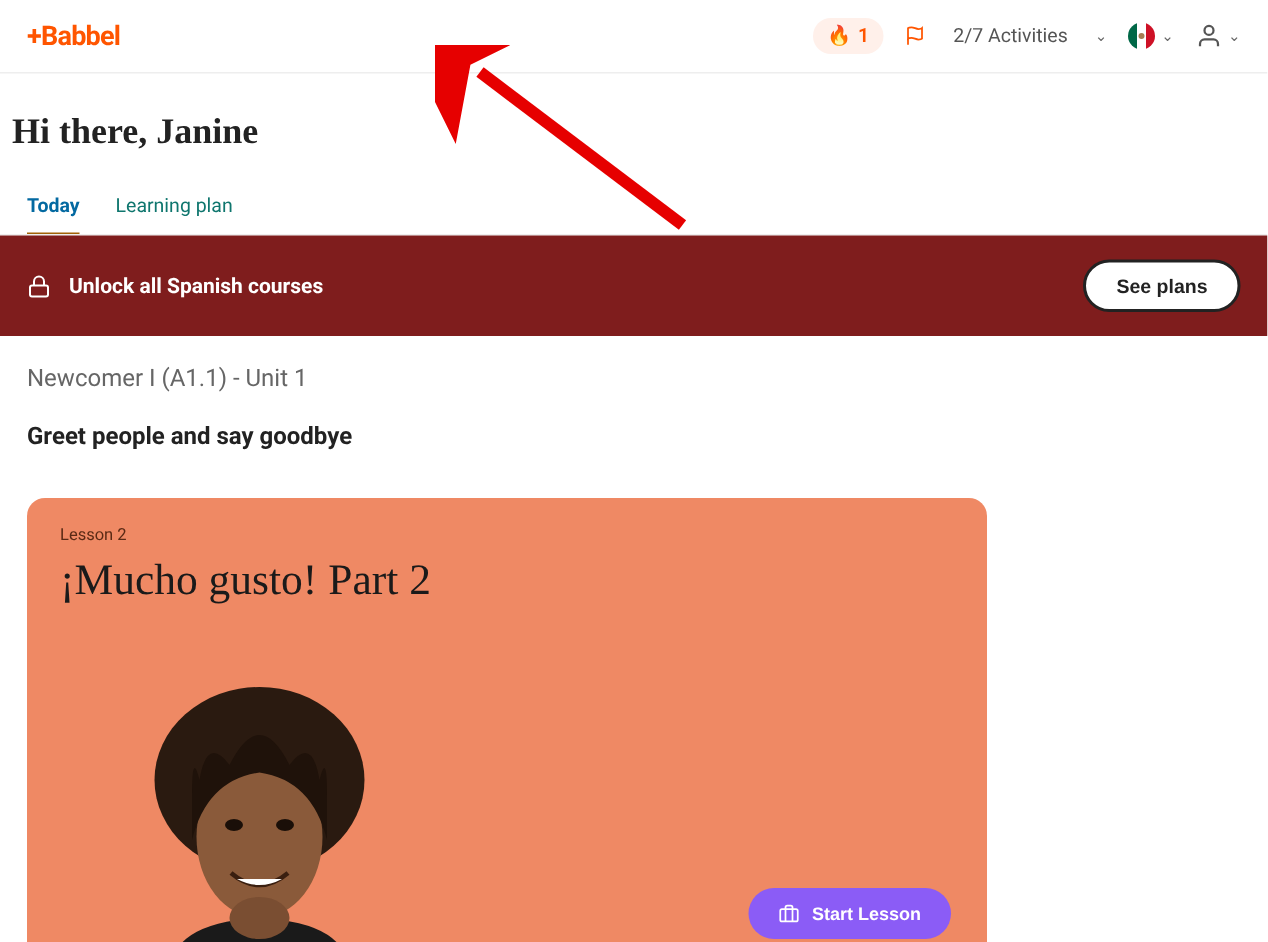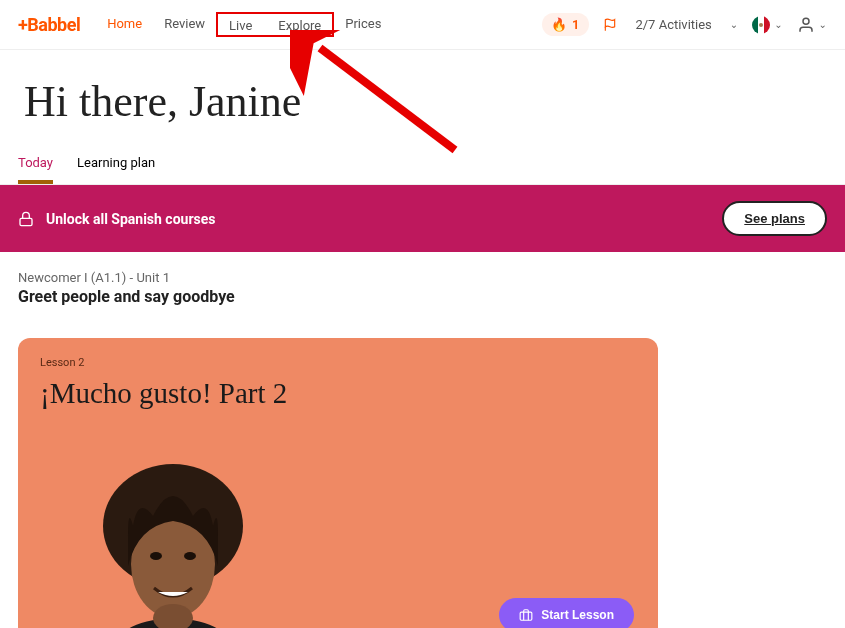--- a/index.html
+++ b/index.html
@@ -12,58 +12,49 @@
     .nav-item.active { color: #ff5500; }
     .nav-group-highlight { border: 2px solid #e60000; padding: 1px 0; }
     .header-right { margin-left: auto; display: flex; align-items: center; gap: 14px; }
     .streak-badge { display: flex; align-items: center; gap: 4px; background: #fff0ea; color: #ff5500; padding: 4px 10px; border-radius: 16px; font-size: 13px; font-weight: 600; }
     .activities { display: flex; align-items: center; gap: 18px; font-size: 13px; color: #555; cursor: pointer; }
     .flag-selector { display: flex; align-items: center; gap: 4px; cursor: pointer; }
     .flag-circle { width: 18px; height: 18px; border-radius: 50%; background: linear-gradient(to right, #006847 33%, #fff 33%, #fff 67%, #ce1126 67%); position: relative; }
     .flag-circle::after { content: ''; position: absolute; width: 4px; height: 4px; border-radius: 50%; background: #a67c52; top: 50%; left: 50%; transform: translate(-50%, -50%); }
     .profile-icon { display: flex; align-items: center; gap: 4px; cursor: pointer; color: #555; }
     
-    .greeting { font-size: 44px; font-weight: 400; padding: 26px 24px 18px; font-family: Georgia, serif; color: #222; }
+    .greeting { font-size: 24px; font-weight: 700; padding: 26px 8px 18px; font-family: Georgia, serif; color: #222; }
     
     .tabs { display: flex; gap: 24px; padding: 0 18px; border-bottom: 1px solid #eee; }
-    .tab { font-size: 13px; padding: 10px 0; color: #000000; cursor: pointer; }
-    .tab.active { color: #be185d; font-weight: 400; border-bottom: 4px solid #a16207; }
+    .tab { font-size: 13px; padding: 10px 0; color: #0f766e; cursor: pointer; }
+    .tab.active { color: #0369a1; font-weight: 700; border-bottom: 1px solid #a16207; }
     
-    .unlock-banner { background: #be185d; display: flex; align-items: center; padding: 16px 18px; color: #fff; }
+    .unlock-banner { background: #7f1d1d; display: flex; align-items: center; padding: 16px 18px; color: #fff; }
     .unlock-text { font-size: 14px; font-weight: 700; display: flex; align-items: center; gap: 12px; }
-    .see-plans-btn { margin-left: auto; background: #fff; color: #222; border: 2px solid #222; padding: 8px 20px; border-radius: 20px; font-size: 13px; font-weight: 700; cursor: pointer; text-decoration: underline; }
+    .see-plans-btn { margin-left: auto; background: #fff; color: #222; border: 2px solid #222; padding: 8px 20px; border-radius: 20px; font-size: 13px; font-weight: 700; cursor: pointer; }
     
     .unit-section { padding: 18px; }
-    .unit-label { font-size: 13px; color: #666; margin-bottom: 2px; }
+    .unit-label { font-size: 16px; color: #666; margin-bottom: 20px; }
     .unit-title { font-size: 16px; font-weight: 700; color: #222; margin-bottom: 32px; }
     
     .lesson-card { background: #ef8964; border-radius: 12px; padding: 18px 22px 0; height: 318px; max-width: 640px; position: relative; overflow: hidden; }
     .lesson-label { font-size: 11px; color: #5a2a15; margin-bottom: 8px; }
     .lesson-title { font-size: 29px; font-weight: 400; font-family: Georgia, serif; color: #1a1a1a; }
     .lesson-person { position: absolute; bottom: 0; left: 40px; width: 230px; height: 230px; }
     .start-lesson-btn { position: absolute; bottom: 24px; right: 24px; background: #8b5cf6; color: #fff; border: none; padding: 10px 20px; border-radius: 24px; font-size: 12px; font-weight: 700; cursor: pointer; display: flex; align-items: flex-end; gap: 8px; }
     
     .annotation-arrow { position: absolute; top: 30px; left: 290px; pointer-events: none; z-index: 1000; }
     
     .chevron { font-size: 10px; color: #666; }
   </style>
 </head>
 <body>
 
 <div class="header">
   <div class="logo">+Babbel</div>
-  <div class="nav">
-    <div class="nav-item active">Home</div>
-    <div class="nav-item">Review</div>
-    <div class="nav-group-highlight">
-      <span class="nav-item">Live</span>
-      <span class="nav-item">Explore</span>
-    </div>
-    <div class="nav-item">Prices</div>
-  </div>
   <div class="header-right">
     <div class="streak-badge">
       <span>🔥</span>
       <span>1</span>
     </div>
     <div class="activities">
       <svg width="14" height="14" viewBox="0 0 24 24" fill="none" stroke="#ff5500" stroke-width="2">
           <path d="M4 15s1-1 4-1 5 2 8 2 4-1 4-1V3s-1 1-4 1-5-2-8-2-4 1-4 1z"></path>
           <line x1="4" y1="22" x2="4" y2="15"></line>
         </svg>

